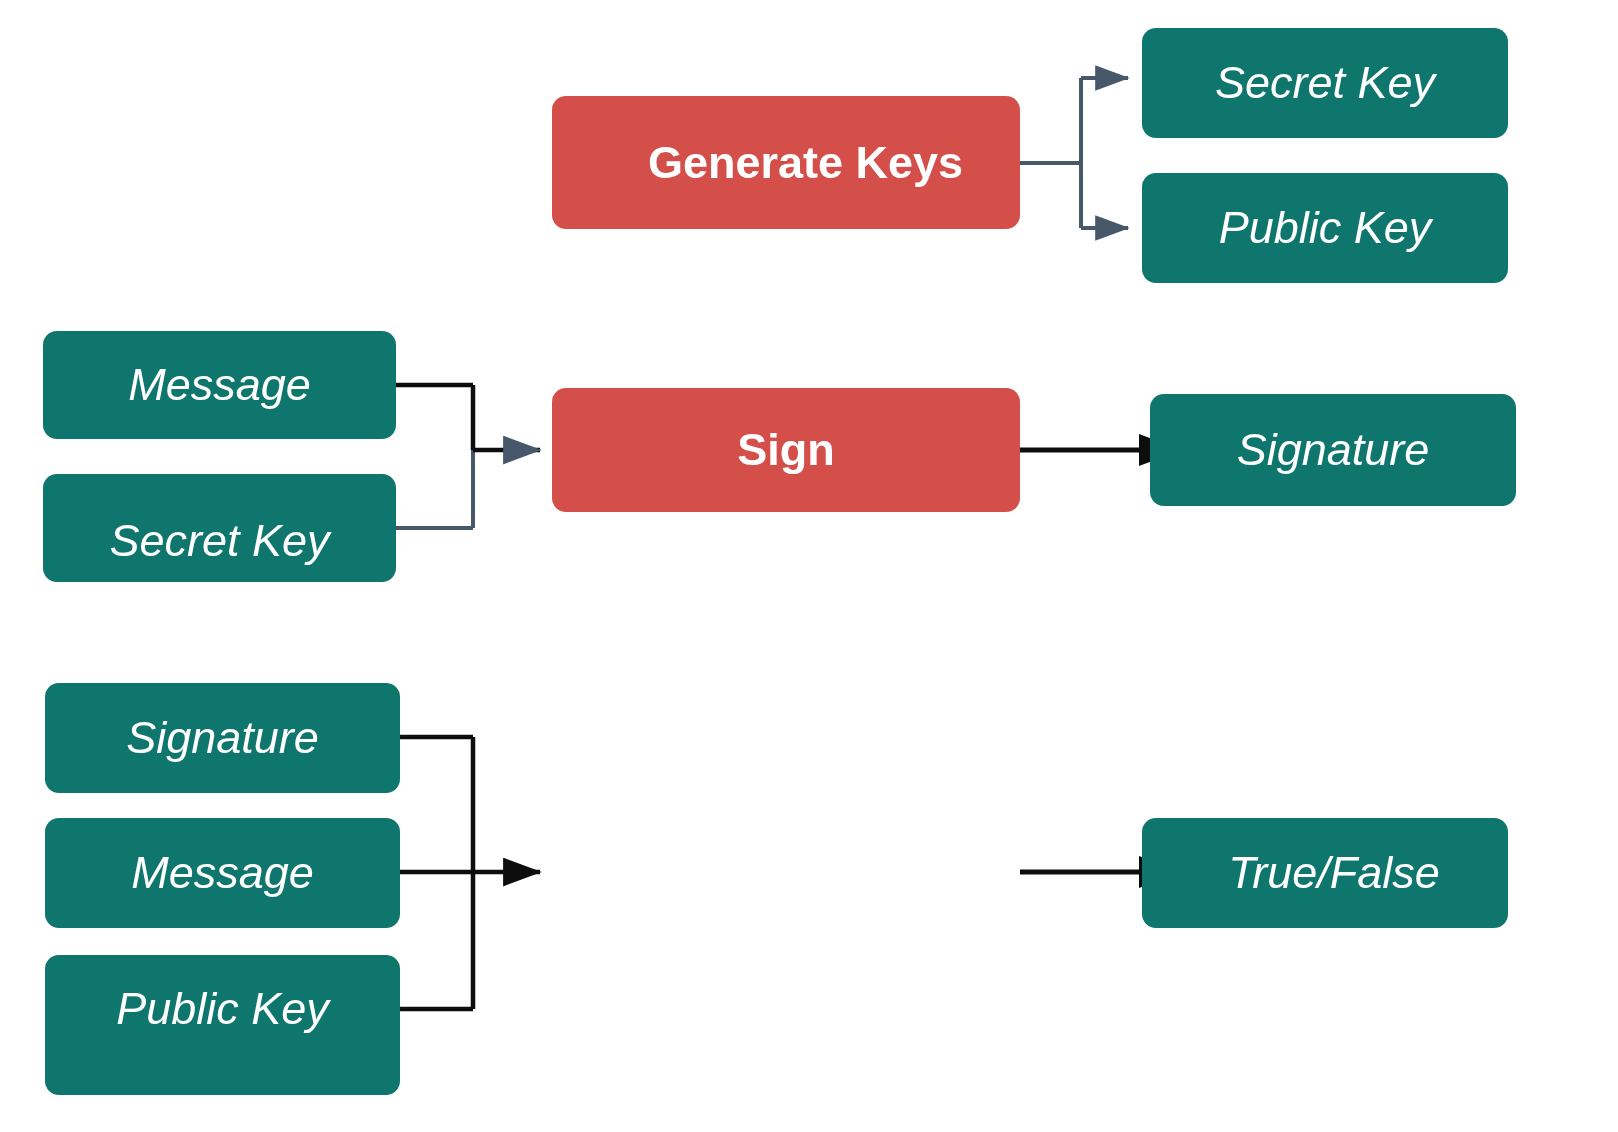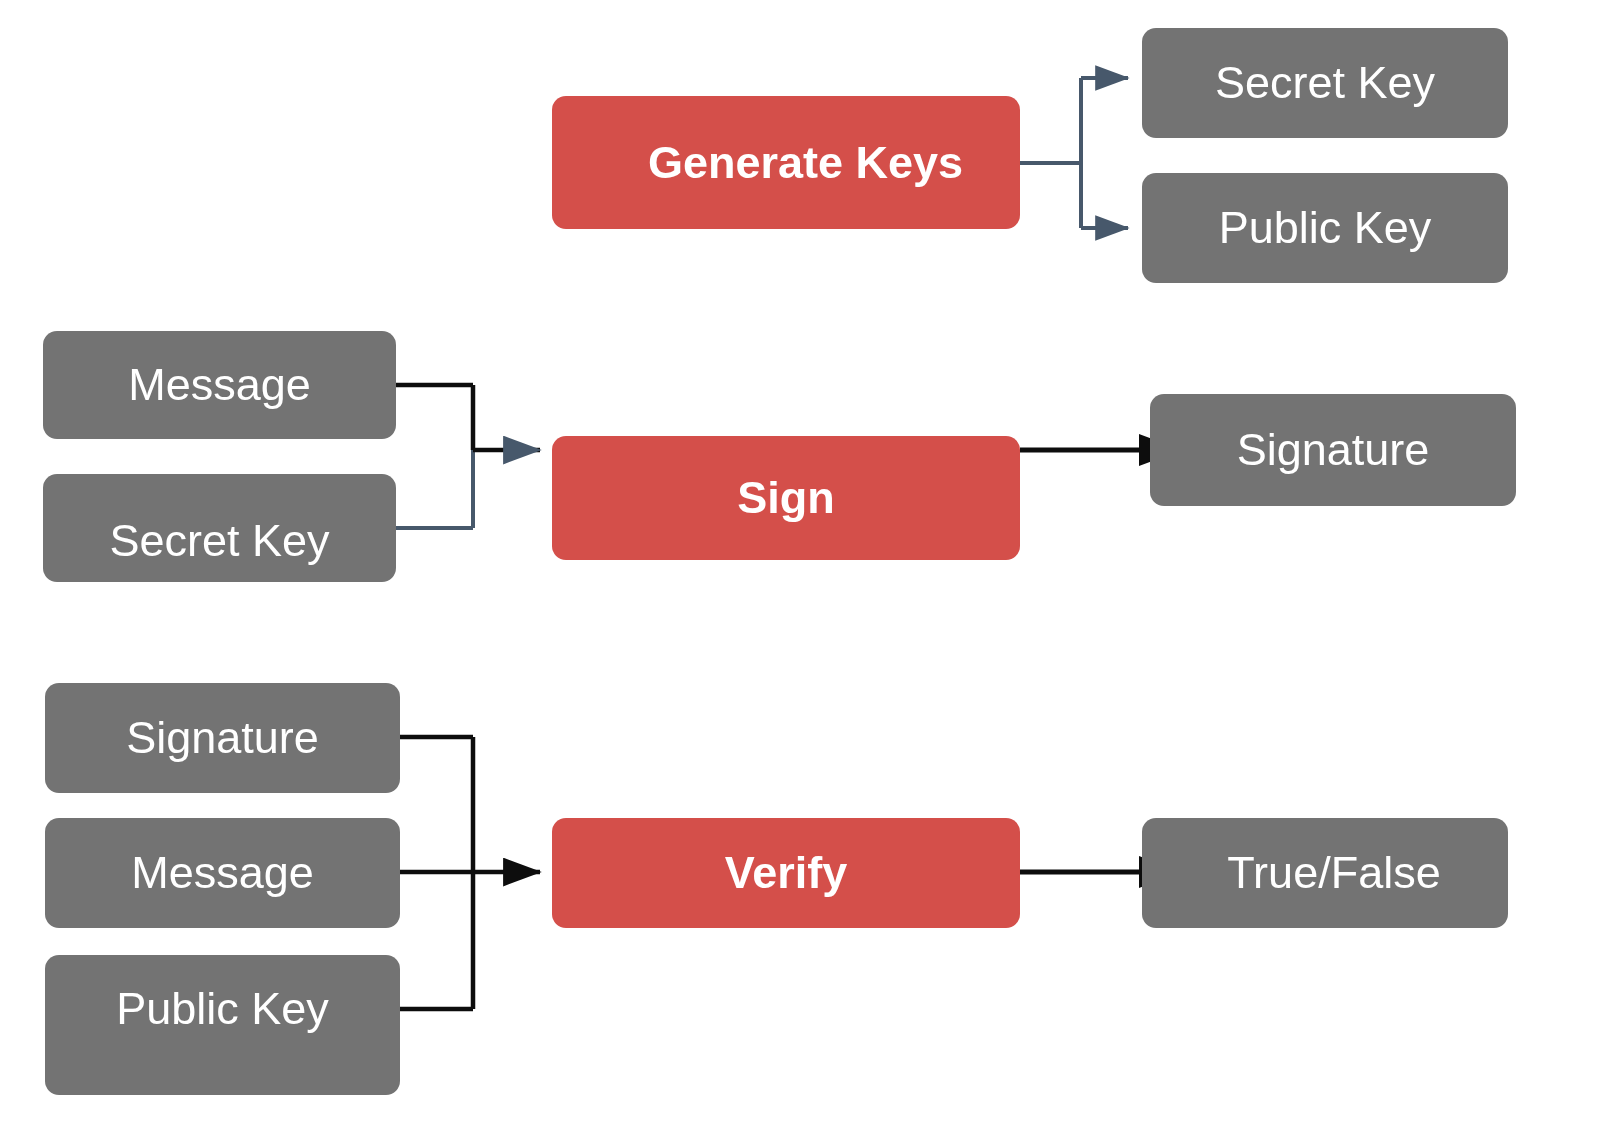--- a/index.html
+++ b/index.html
@@ -23,23 +23,24 @@
     align-items: center;
     justify-content: center;
     color: #ffffff;
     border-radius: 14px;
     text-align: center;
     line-height: 1.05;
     white-space: nowrap;
     user-select: none;
   }
   .node.blue {
-    background: #737373;
+    background: #0f766e;
     font-size: 45px;
     font-weight: 400;
+    font-style: italic;
   }
   .node.red {
     background: #d44f4a;
     font-size: 45px;
     font-weight: 700;
   }
   
   #wires {
     position: absolute;
     left: 0;
@@ -111,27 +112,26 @@
   <div class="node red" style="left:552px; top:96px; width:468px; height:133px;padding-left:39px;">Generate Keys</div>
 
   <div class="node blue" style="left:1142px; top:28px; width:366px; height:110px;">Secret Key</div>
 
   <div class="node blue" style="left:1142px; top:173px; width:366px; height:110px;">Public Key</div>
 
   <div class="node blue" style="left:43px; top:331px; width:353px; height:108px;">Message</div>
 
   <div class="node blue" style="left:43px; top:474px; width:353px; height:108px; align-items:flex-end; padding-bottom:18px;">Secret Key</div>
 
-  <div class="node red" style="left:552px; top:388px; width:468px; height:124px;margin-top:48px;">Sign</div>
+  <div class="node red" style="left:552px; top:388px; width:468px; height:124px;">Sign</div>
 
   <div class="node blue" style="left:1150px; top:394px; width:366px; height:112px;">Signature</div>
 
   <div class="node blue" style="left:45px; top:683px; width:355px; height:110px;">Signature</div>
 
   <div class="node blue" style="left:45px; top:818px; width:355px; height:110px;">Message</div>
 
   <div class="node blue" style="left:45px; top:955px; width:355px; height:140px; align-items:flex-start; padding-top:30px;">Public Key</div>
 
-  <div class="node red" style="left:552px; top:818px; width:468px; height:110px;">Verify</div>
 
   <div class="node blue" style="left:1142px; top:818px; width:366px; height:110px;padding-left:18px;">True/False</div>
 
 </div>
 
 </body></html>

